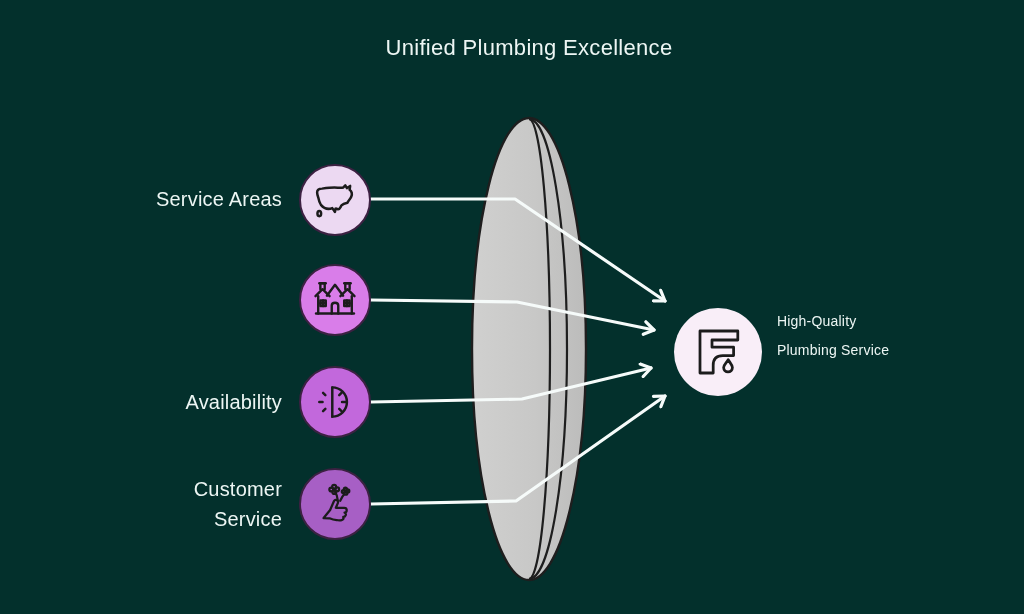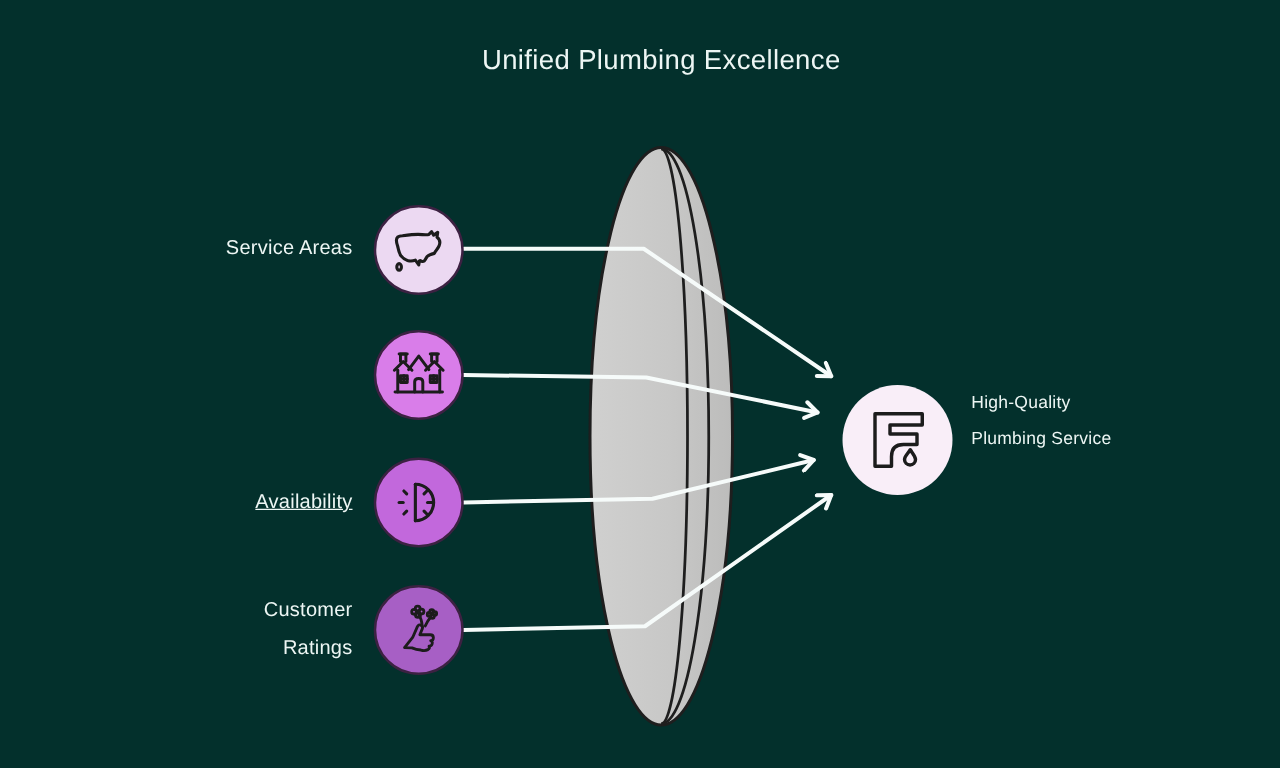--- a/index.html
+++ b/index.html
@@ -9,25 +9,25 @@
     font-family:"Liberation Sans",sans-serif;
     color:var(--text,#edf6f4);
   }
   .title{
     position:absolute;left:229px;top:35px;width:600px;
     text-align:center;font-size:22px;font-weight:500;letter-spacing:.3px;
   }
   .overlay{position:absolute;left:0;top:0;width:1024px;height:614px;}
   .row-label{
     position:absolute;right:742px;text-align:right;
-    font-size:16px;font-weight:400;line-height:24px;letter-spacing:.2px;
+    font-size:20px;font-weight:400;line-height:24px;letter-spacing:.2px;
   }
   .rl1{top:187px;}
   .rl2{top:288px;}
-  .rl3{top:390px;text-decoration:underline;}
+  .rl3{top:390px;}
   .rl4{top:474px;width:130px;line-height:30px;}
   .out-label{
     position:absolute;left:777px;top:307px;width:136px;
     font-size:14px;font-weight:400;line-height:29px;letter-spacing:.2px;
   }
   .circle{
     position:absolute;width:72px;height:72px;border-radius:50%;
     border:2px solid var(--circle-border,#3c2142);
     box-sizing:border-box;
     display:flex;align-items:center;justify-content:center;
@@ -71,21 +71,21 @@
     <g fill="none" style="stroke:var(--connector,#f6fbfa)" stroke-width="3.2" stroke-linejoin="round" stroke-linecap="round">
       <path d="M371,199 L515,199 L665,301" marker-end="url(#arw)"></path>
       <path d="M371,300 L517,302 L654,330" marker-end="url(#arw)"></path>
       <path d="M371,402 L522,399 L651,368" marker-end="url(#arw)"></path>
       <path d="M371,504 L516,501 L665,396" marker-end="url(#arw)"></path>
     </g>
   </svg>
 
   <div class="row-label rl1">Service Areas</div>
   <div class="row-label rl3">Availability</div>
-  <div class="row-label rl4">Customer Ratings</div>
+  <div class="row-label rl4">Customer Service</div>
 
   <div class="circle c1" style="background-color: rgb(236, 217, 242);">
     <svg class="icon" width="52" height="52" viewBox="0 0 48 48" fill="none" style="stroke:var(--icon-stroke,#1c1c1c)" stroke-width="2.3" stroke-linejoin="round" stroke-linecap="round">
       <path d="M7.5,17 C7.5,14.5 9.5,13.5 12,13.5 C16,13 20,12.5 23.5,12.5 C26.5,12.5 29.5,13 31.5,12.5 L33.5,10.5 L35,13 L38,11 L37.5,14.5 C39.5,16 40,18.5 39,21 C38,23.5 36.5,24 35.5,26.5 C33.5,27 31.5,27.5 30,29 C29,30.5 28.5,32.5 27,32.5 C26,32.5 25.5,31.5 24.5,32 L24,35 L21.5,31.5 C17.5,33 13.5,31.5 11,28.5 C9.5,26.5 9,24 8.5,21.5 C8,20 7.5,18.5 7.5,17 Z"></path>
       <ellipse cx="9.5" cy="36.5" rx="1.7" ry="2.4"></ellipse>
     </svg>
   </div>
 
   <div class="circle c2" style="background-color: rgb(217, 125, 233);">
     <svg class="icon" width="52" height="52" viewBox="0 0 48 48" fill="none" style="stroke:var(--icon-stroke,#1c1c1c)" stroke-width="2.2" stroke-linejoin="round" stroke-linecap="round">

